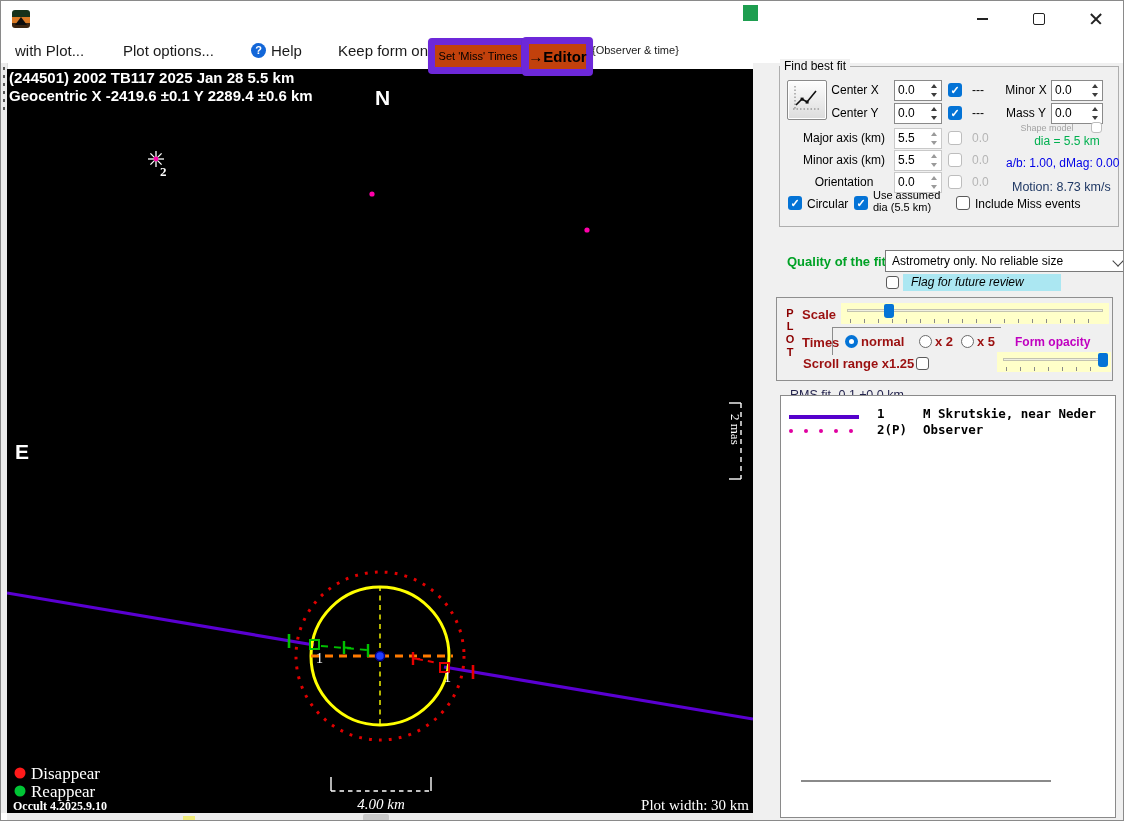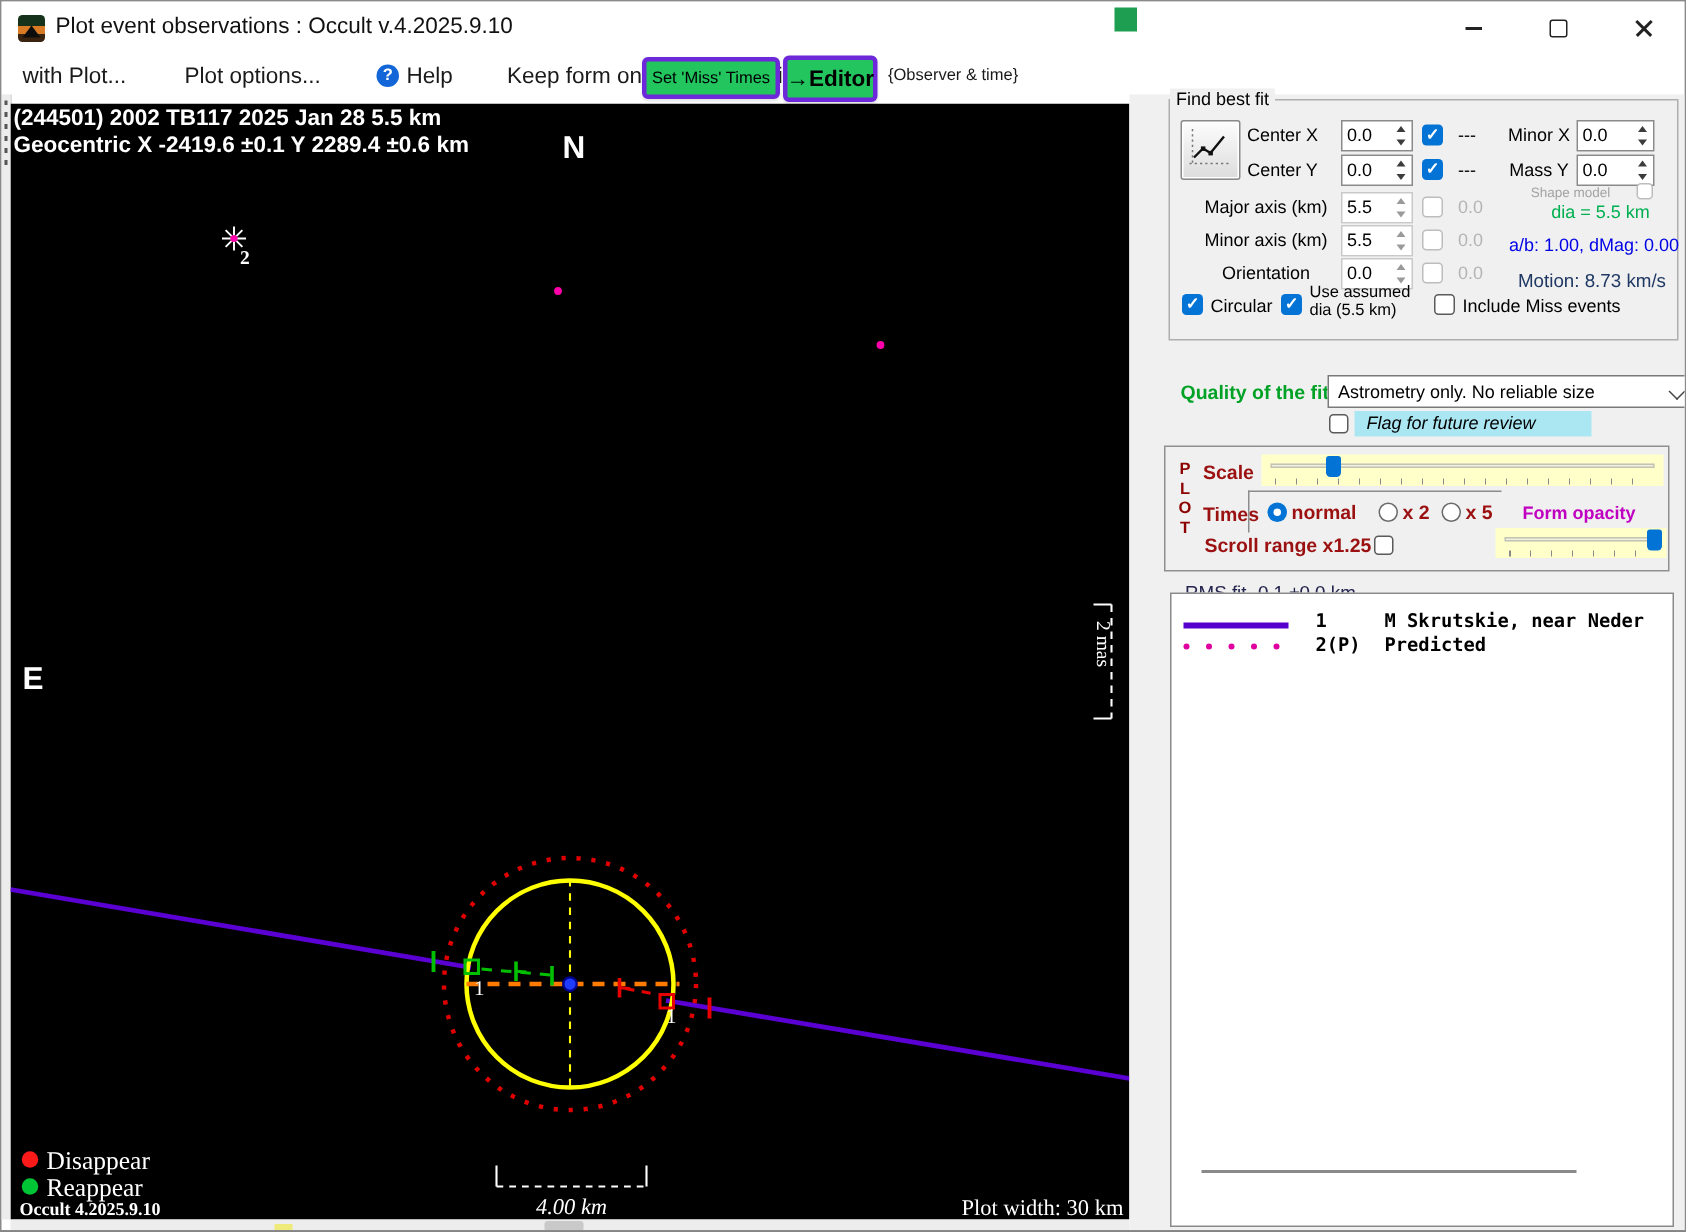--- a/index.html
+++ b/index.html
@@ -19,21 +19,21 @@
   .gl-min{width:11px;height:1.5px;background:#222;}
   .gl-max{width:10px;height:10px;border:1.4px solid #222;border-radius:2px;}
   .gl-close{position:relative;width:12px;height:12px;}
   .gl-close::before,.gl-close::after{content:"";position:absolute;left:-1px;top:5px;width:14px;height:1.5px;background:#222;}
   .gl-close::before{transform:rotate(45deg);} .gl-close::after{transform:rotate(-45deg);}
   
   #menubar{position:absolute;left:0;top:36px;width:100%;height:26px;background:#fff;}
   #menubar .mi{position:absolute;top:5px;font-size:15px;color:#1a1a1a;white-space:nowrap;}
   .helpicon{position:absolute;left:250px;top:6px;width:15px;height:15px;border-radius:50%;background:#1266d8;
             color:#fff;font-size:11px;font-weight:bold;text-align:center;line-height:15px;}
-  .flt-btn{position:absolute;background:#22c55e;border:3px solid #6d28d9;border-radius:4px;
+  .flt-btn{position:absolute;background:#c2410c;border:7px solid #6d28d9;border-radius:4px;
            display:flex;align-items:center;justify-content:center;white-space:nowrap;box-shadow:0 1px 2px rgba(0,0,0,.12);z-index:3;}
   
   #leftstrip{position:absolute;left:0;top:62px;width:6px;height:750px;background:#ececec;border-right:1px solid #dcdcdc;}
   #leftstrip .dashes{position:absolute;left:2px;top:4px;width:2px;height:46px;
            background:repeating-linear-gradient(180deg,#555 0 3px,transparent 3px 8px);}
   #hscroll{position:absolute;left:6px;top:812px;width:746px;height:9px;background:#ededed;}
   #hscroll .thumb{position:absolute;left:356px;top:1px;width:26px;height:7px;background:#c9c9c9;border-radius:2px;}
   #hscroll .mark{position:absolute;left:176px;top:3px;width:12px;height:5px;background:#efeb7a;}
   
   #rpanel{position:absolute;left:752px;top:62px;width:372px;height:759px;background:#f0f0f0;}
@@ -86,21 +86,20 @@
   .ph{font:bold 15px "Liberation Sans",sans-serif;fill:#fff;}
   .pd{font:bold 21px "Liberation Sans",sans-serif;fill:#fff;}
   .ps{font-family:"Liberation Serif",serif;fill:#fff;}
   .artifact-green{position:absolute;left:742px;top:4px;width:15px;height:16px;background:#1e9e50;z-index:4;}
 </style>
 </head>
 <body>
 
 <div id="titlebar">
   <div class="appicon"></div>
-  <div class="title">Plot event observations : Occult v.4.2025.9.10</div>
   <div class="wbtn" style="left:958px">
       <div class="gl-min"></div>
     </div>
   <div class="wbtn" style="left:1015px">
       <div class="gl-max"></div>
     </div>
   <div class="wbtn" style="left:1072px">
       <div class="gl-close"></div>
     </div>
 </div>
@@ -375,16 +374,16 @@
     <div class="mono" style="left:96px;top:10px">1</div>
     <div class="mono" style="left:142px;top:10px">M Skrutskie, near Neder</div>
     <div class="dotrow" style="left:8px;top:33px">
       <span></span>
         <span></span>
         <span></span>
         <span></span>
         <span></span>
     </div>
     <div class="mono" style="left:96px;top:26px">2(P)</div>
-    <div class="mono" style="left:142px;top:26px">Predicted</div>
+    <div class="mono" style="left:142px;top:26px">Observer</div>
     <div class="abs" style="left:20px;top:384px;width:250px;height:2px;background:#8a8a8a"></div>
   </div>
 </div>
 
 </body></html>

